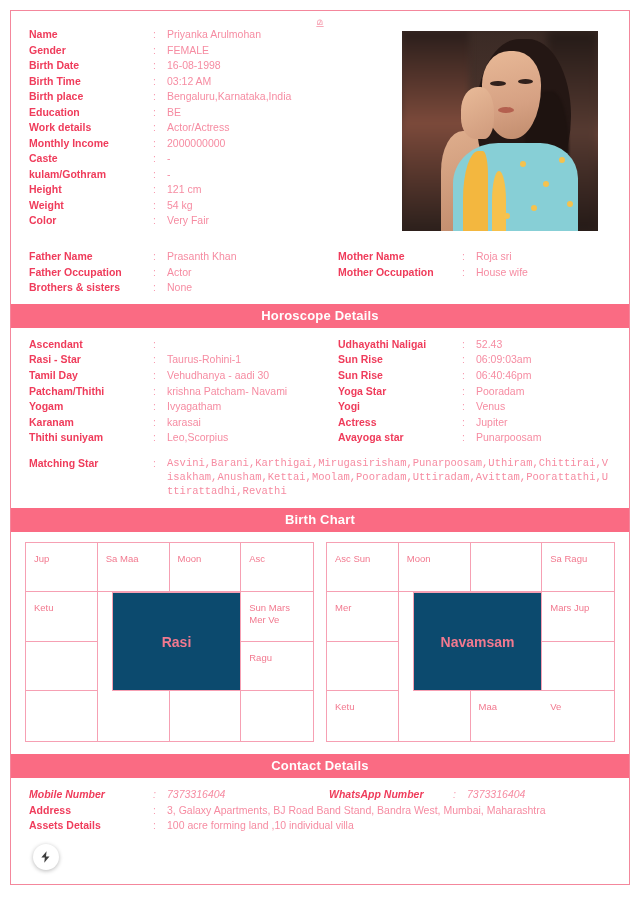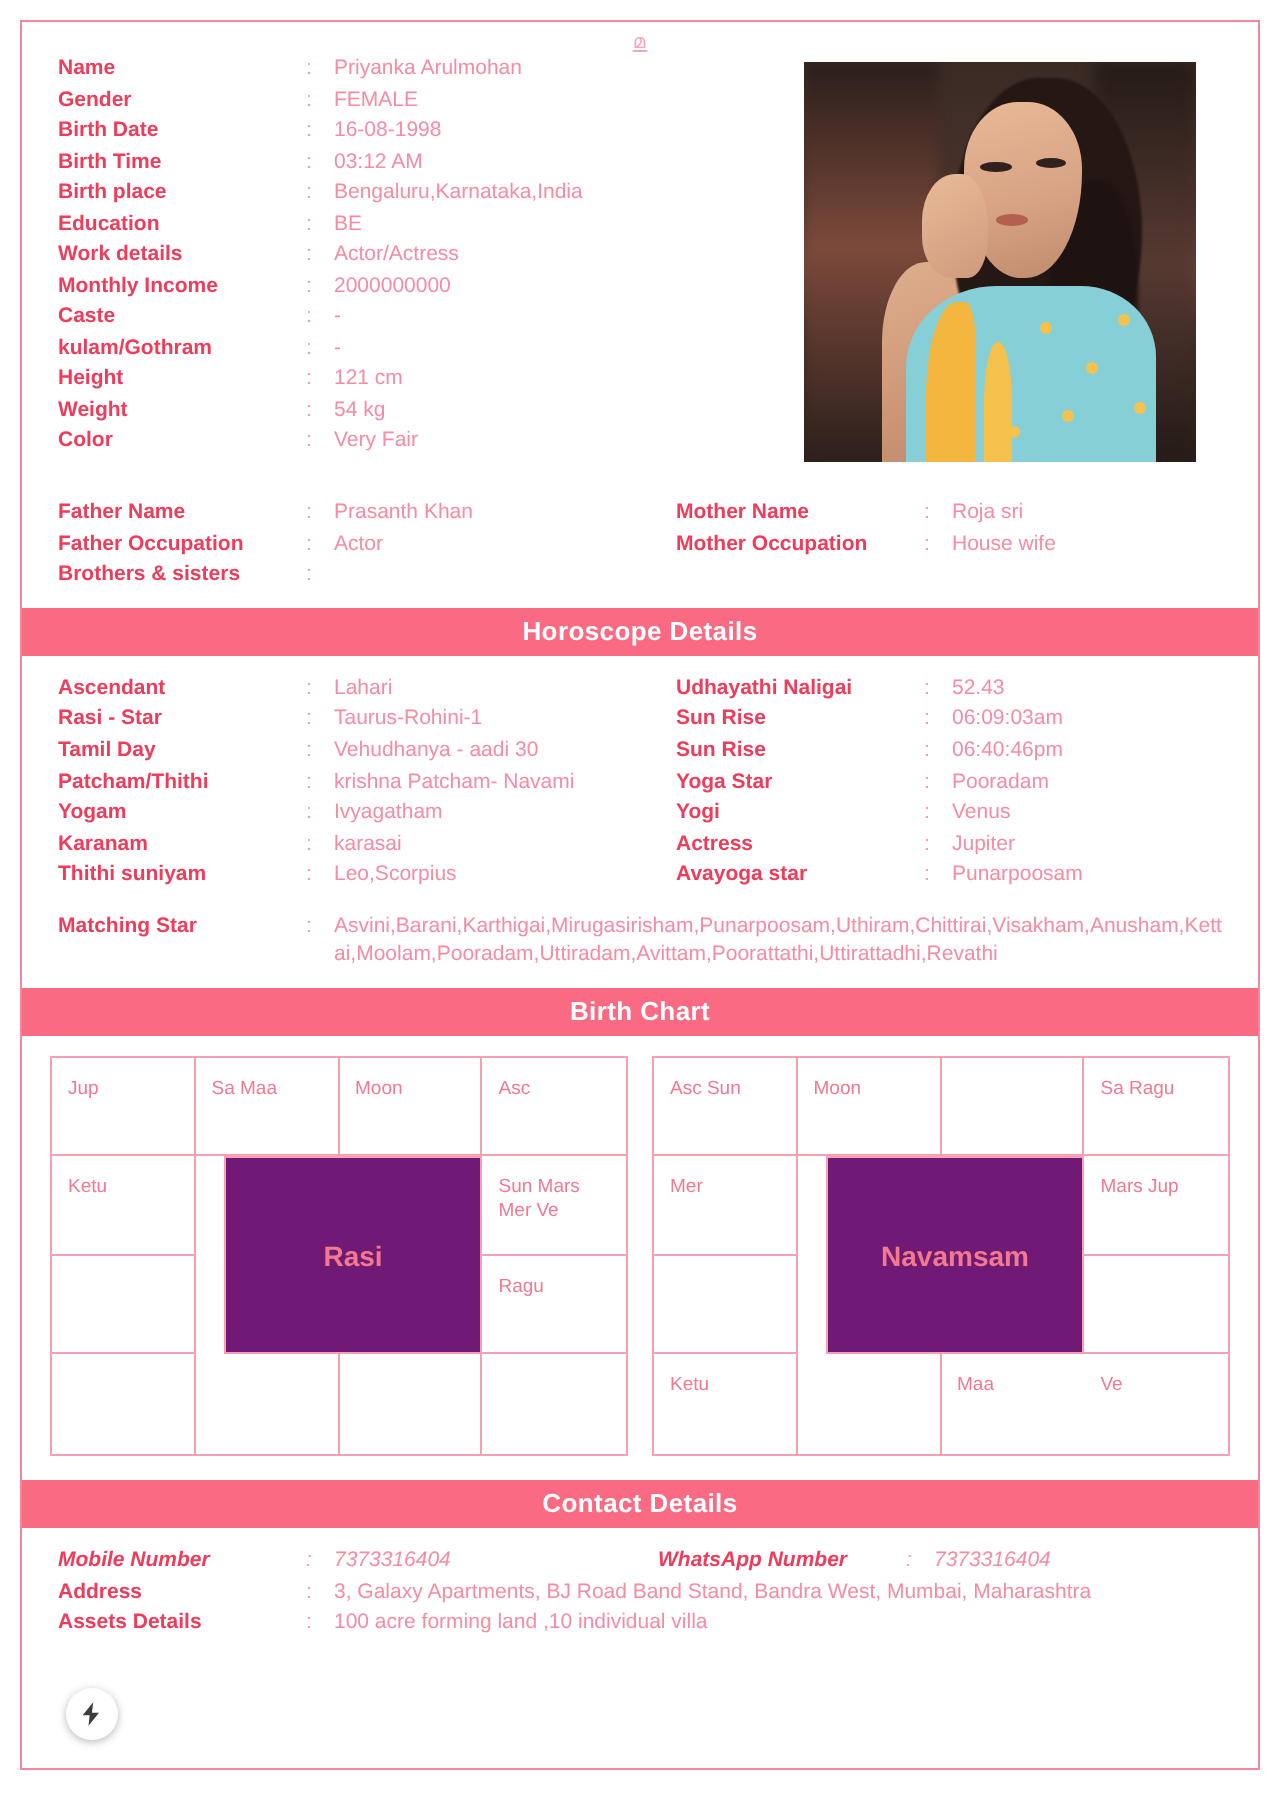--- a/index.html
+++ b/index.html
@@ -203,21 +203,21 @@
   
   .fullrow {
     display: flex;
     padding: 8px 14px 10px 18px;
     font-size: 10.5px;
     line-height: 14px;
     align-items: flex-start;
   }
   .fullrow .lbl { width: 124px; }
   .fullrow .colon { width: 14px; }
-  .fullrow .val { padding-right: 4px; }
+  .fullrow .val { padding-right: 4px; font-family: Liberation Mono, monospace; }
 
   
   .charts {
     display: flex;
     gap: 12px;
     padding: 10px 14px 12px 14px;
   }
   .chart {
     flex: 1;
     position: relative;
@@ -248,21 +248,21 @@
     grid-row: 2 / 4;
     border: 1px solid #f6a0b3;
     border-top-color: #f6a0b3;
     box-sizing: border-box;
     display: flex;
     align-items: center;
     justify-content: center;
     font-size: 14px;
     font-weight: bold;
     color: #f2798f;
-    background: #701a75;
+    background: #0c4a6e;
     margin-left: 14px;
   }
 
   
   .contact { padding: 9px 0 8px 0; }
   .contact .row { line-height: 15.6px; }
   .contact-grid { padding-left: 18px; }
   .contact-grid .lbl { width: 124px; }
   .contact-grid .colon { width: 14px; }
   .contact-top { display: flex; font-style: italic; }
@@ -396,20 +396,21 @@
             <span class="val">Prasanth Khan</span>
           </div>
           <div class="row">
             <span class="lbl">Father Occupation</span>
             <span class="colon">:</span>
             <span class="val">Actor</span>
           </div>
           <div class="row">
             <span class="lbl">Brothers &amp; sisters</span>
             <span class="colon">:</span>
+            <span class="val">None</span>
           </div>
         </div>
       <div class="col col-r rows">
           <div class="row">
             <span class="lbl">Mother Name</span>
             <span class="colon">:</span>
             <span class="val">Roja sri</span>
           </div>
           <div class="row">
             <span class="lbl">Mother Occupation</span>
@@ -418,21 +419,20 @@
           </div>
         </div>
     </div>
 
     <div class="bar">Horoscope Details</div>
     <div class="two-col horo">
       <div class="col rows">
           <div class="row">
             <span class="lbl">Ascendant</span>
             <span class="colon">:</span>
-            <span class="val">Lahari</span>
           </div>
           <div class="row">
             <span class="lbl">Rasi - Star</span>
             <span class="colon">:</span>
             <span class="val">Taurus-Rohini-1</span>
           </div>
           <div class="row">
             <span class="lbl">Tamil Day</span>
             <span class="colon">:</span>
             <span class="val">Vehudhanya - aadi 30</span>

